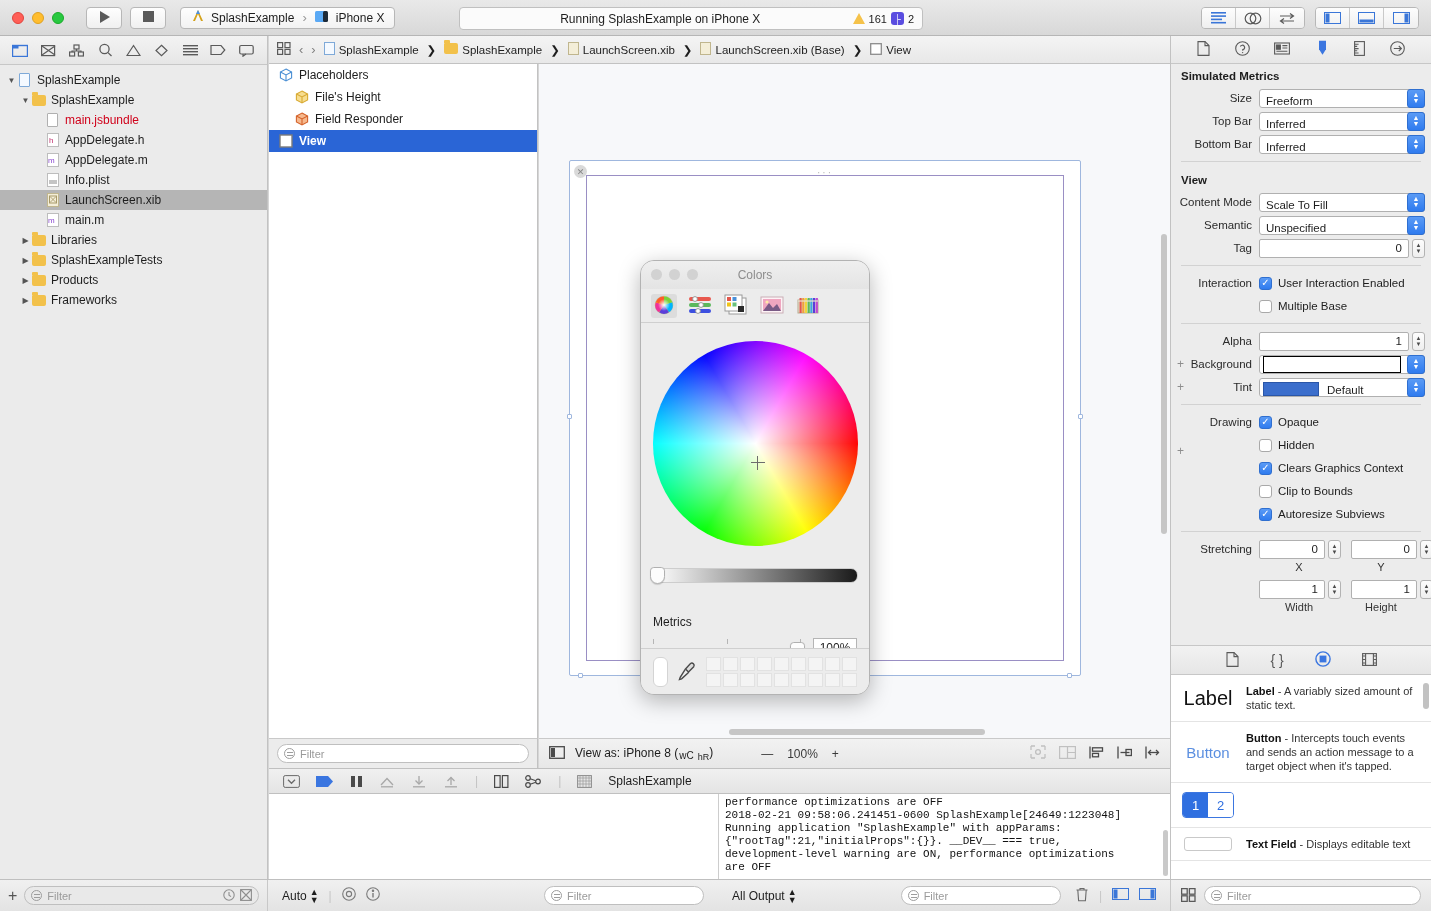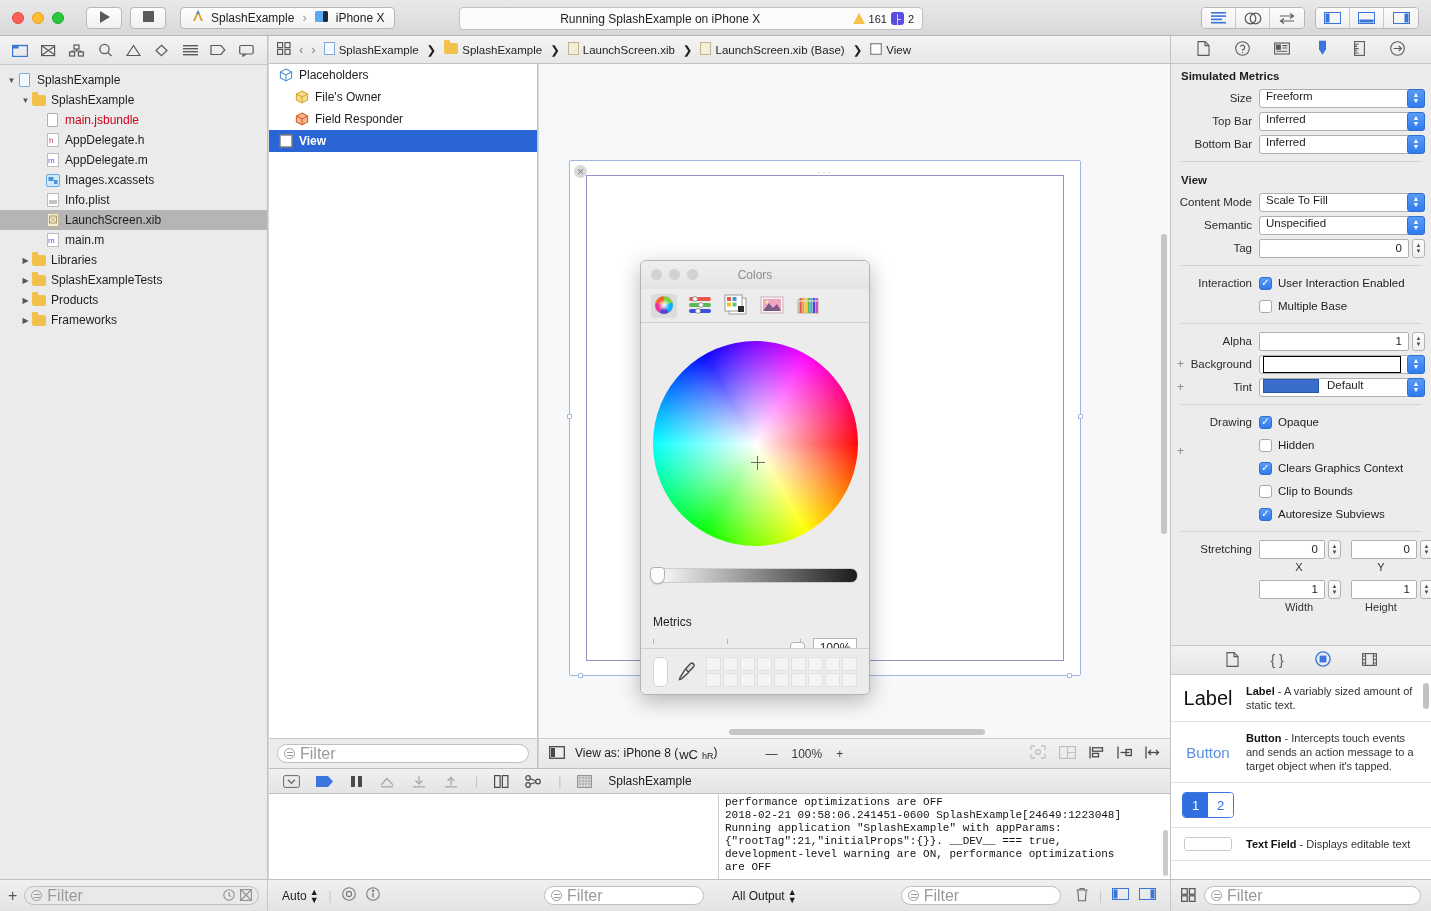--- a/index.html
+++ b/index.html
@@ -76,21 +76,21 @@
   .row.sel{ background:#b5b5b5; }
   .tw{ width:11px; font-size:8px; color:#555; display:inline-flex;justify-content:center;}
   .fic{ width:15px;height:15px;margin-right:5px;flex:0 0 auto;display:inline-flex;align-items:center;justify-content:center;}
   .folder{ width:14px;height:11px;background:#f2c14b;border-radius:1px 2px 2px 2px; position:relative;}
   .folder:after{content:"";position:absolute;left:0;top:-3px;width:6px;height:3px;background:#f2c14b;border-radius:1px 1px 0 0;}
   .doc{ width:11px;height:14px;background:#fff;border:1px solid #b0b0b0;border-radius:1px;}
   .doc.blue{ border-color:#7ea9d8; background:#f4f9ff;}
   .plusicon{font-size:16px;color:#555;line-height:1;}
   .filterbox{
     flex:1;height:19px;border:1px solid #bfbfbf;border-radius:10px;background:#e9e9e9;
-    display:flex;align-items:center;padding:0 6px;gap:5px;color:#9a9a9a;font-size:16px;
+    display:flex;align-items:center;padding:0 6px;gap:5px;color:#9a9a9a;font-size:11px;
   }
   .fcirc{width:11px;height:11px;border-radius:50%;border:1px solid #9d9d9d;display:inline-block;position:relative;}
   .fcirc:before{content:"";position:absolute;left:2px;top:3px;width:6px;height:1px;background:#9d9d9d;box-shadow:0 3px 0 #9d9d9d;}
 
   
   .outline{
     position:absolute; left:269px; top:64px; width:269px; height:674px;
     background:#fff; border-right:1px solid #c2c2c2;
   }
   .o-row{display:flex;align-items:center;height:22px;font-size:12px;padding-left:10px;}
@@ -129,21 +129,21 @@
   .handle{position:absolute;width:5px;height:5px;background:#fff;border:1px solid #9fb7de;border-radius:1px;}
   .canvas-scroll{
     position:absolute;left:0;bottom:0;width:631px;height:12px;
   }
   .canvas-scroll .bar{position:absolute;left:190px;top:3px;width:256px;height:6px;background:#c6c6c6;border-radius:3px;}
   .canvas-vscroll{position:absolute;right:3px;top:170px;width:6px;height:300px;background:#c6c6c6;border-radius:3px;}
 
   
   .colors{
     position:absolute;left:640px;top:260px;width:230px;height:435px;
-    background:#ececec;border:1px solid #b3b3b3;border-radius:6px;
+    background:#ececec;border:1px solid #b3b3b3;border-radius:14px;
     box-shadow:0 6px 22px rgba(0,0,0,.28);
     overflow:hidden;
   }
   .colors-tb{height:28px;position:relative;background:linear-gradient(#efefef,#e4e4e4);}
   .colors-tb .dots3{position:absolute;left:10px;top:8px;display:flex;gap:7px;}
   .colors-tb .dots3 i{width:11px;height:11px;border-radius:50%;background:#d2d2d2;display:block;}
   .colors-title{text-align:center;line-height:28px;font-size:12px;color:#8d8d8d;}
   .colors-modes{height:34px;display:flex;align-items:center;gap:10px;padding:0 10px;
     background:#ececec;border-bottom:1px solid #cfcfcf;}
   .mode{width:26px;height:24px;display:flex;align-items:center;justify-content:center;border-radius:3px;}
@@ -236,21 +236,21 @@
     background:linear-gradient(#f3f3f3,#e7e7e7);border-bottom:1px solid #c7c7c7;
   }
   .insp-body{height:570px;overflow:hidden;background:#ececec;}
   .sec-title{font-weight:bold;font-size:11.5px;padding:6px 10px 5px 10px;}
   .irow{display:flex;align-items:center;height:22px;padding:0 6px 0 0;margin-bottom:1px;}
   .ilabel{width:88px;text-align:right;padding-right:7px;font-size:11.5px;color:#2b2b2b;flex:0 0 auto;}
   .ilabel.plus{position:relative;}
   .ilabel.plus:before{content:"+";position:absolute;left:6px;top:-1px;color:#8d8d8d;font-size:12px;}
   .popup{
     flex:1;height:19px;background:#fff;border:1px solid #b0b0b0;border-radius:3px;
-    display:flex;align-items:flex-start;position:relative;padding:0 22px 0 6px;font-size:11.5px;
+    display:flex;align-items:flex-end;position:relative;padding:0 22px 0 6px;font-size:11.5px;
   }
   .popup .stepper{
     position:absolute;right:-1px;top:-1px;width:18px;height:19px;border-radius:3px;
     background:linear-gradient(#5b9bf5,#2f7bef);border:1px solid #2f6fd0;
     display:flex;flex-direction:column;align-items:center;justify-content:center;color:#fff;font-size:7px;line-height:6px;
   }
   .numfield{
     flex:1;height:19px;background:#fff;border:1px solid #b0b0b0;border-radius:2px;
     display:flex;align-items:center;justify-content:flex-end;padding:0 6px;font-size:11.5px;
   }
@@ -482,30 +482,20 @@
         <span class="fic">
           <svg width="12" height="14">
               <rect x="0.5" y="0.5" width="11" height="13" fill="#fff" stroke="#bdbdbd"></rect>
               <text x="1" y="10" font-size="8" fill="#8b4ad0" font-family="Liberation Sans">m</text>
             </svg>
           </span>
         <span>AppDelegate.m</span>
       </div>
       <div class="row" style="padding-left:45px">
         <span class="fic">
-          <svg width="14" height="13">
-              <rect x="0.5" y="0.5" width="13" height="12" rx="1.5" fill="#cfe8fb" stroke="#6aa9df"></rect>
-              <rect x="2.5" y="3" width="5" height="4" fill="#4a90d9"></rect>
-              <rect x="8" y="6" width="3.5" height="4" fill="#4a90d9"></rect>
-            </svg>
-          </span>
-        <span>Images.xcassets</span>
-      </div>
-      <div class="row" style="padding-left:45px">
-        <span class="fic">
           <svg width="12" height="14">
               <rect x="0.5" y="0.5" width="11" height="13" fill="#fff" stroke="#bdbdbd"></rect>
               <rect x="2" y="7" width="8" height="4" fill="#c4c4c4"></rect>
             </svg>
           </span>
         <span>Info.plist</span>
       </div>
       <div class="row sel" style="padding-left:45px">
         <span class="fic">
           <svg width="12" height="14">
@@ -618,21 +608,21 @@
       </span>
       <span>Placeholders</span>
     </div>
     <div class="o-row indent">
       <span class="cube">
         <svg width="14" height="14" viewBox="0 0 14 14" fill="#f7dd8f" stroke="#d8aa33" stroke-width="1.1">
           <path d="M7 1 L12.6 4 V10 L7 13 L1.4 10 V4 Z"></path>
             <path d="M1.4 4 L7 7 L12.6 4 M7 7 V13" fill="none"></path>
           </svg>
       </span>
-      <span>File's Owner</span>
+      <span>File's Height</span>
     </div>
     <div class="o-row indent">
       <span class="cube">
         <svg width="14" height="14" viewBox="0 0 14 14" fill="#f6b98e" stroke="#d4622a" stroke-width="1.1">
           <path d="M7 1 L12.6 4 V10 L7 13 L1.4 10 V4 Z"></path>
             <path d="M1.4 4 L7 7 L12.6 4 M7 7 V13" fill="none"></path>
           </svg>
       </span>
       <span>Field Responder</span>
     </div>
@@ -806,21 +796,21 @@
 
   <div class="canvas-bottom">
     <span>
       <svg width="16" height="13">
           <rect x="0.7" y="0.7" width="14.6" height="11.6" fill="none" stroke="#4a4a4a" stroke-width="1.3"></rect>
           <rect x="2" y="2" width="4" height="9" fill="#4a4a4a"></rect>
         </svg>
     </span>
     <span class="viewas">
       <span>View as: iPhone 8 (</span>
-      <span style="margin-left:-8px"><sub style="font-size:13px">wC</sub><sub style="font-size:9px;margin-left:4px">hR</sub><span>)</span></span>
+      <span style="margin-left:-8px"><sub style="font-size:10px">wC</sub><sub style="font-size:9px;margin-left:4px">hR</sub><span>)</span></span>
     </span>
     <span class="zoomctl">
       <span>—</span>
       <span>100%</span>
       <span>+</span>
     </span>
     <span class="cb-icons">
       <span>
         <svg width="16" height="14" fill="none" stroke="#c0c0c0" stroke-width="1.3">
             <path d="M1 1 h4 M1 1 v4 M15 1 h-4 M15 1 v4 M1 13 h4 M1 13 v-4 M15 13 h-4 M15 13 v-4"></path>

